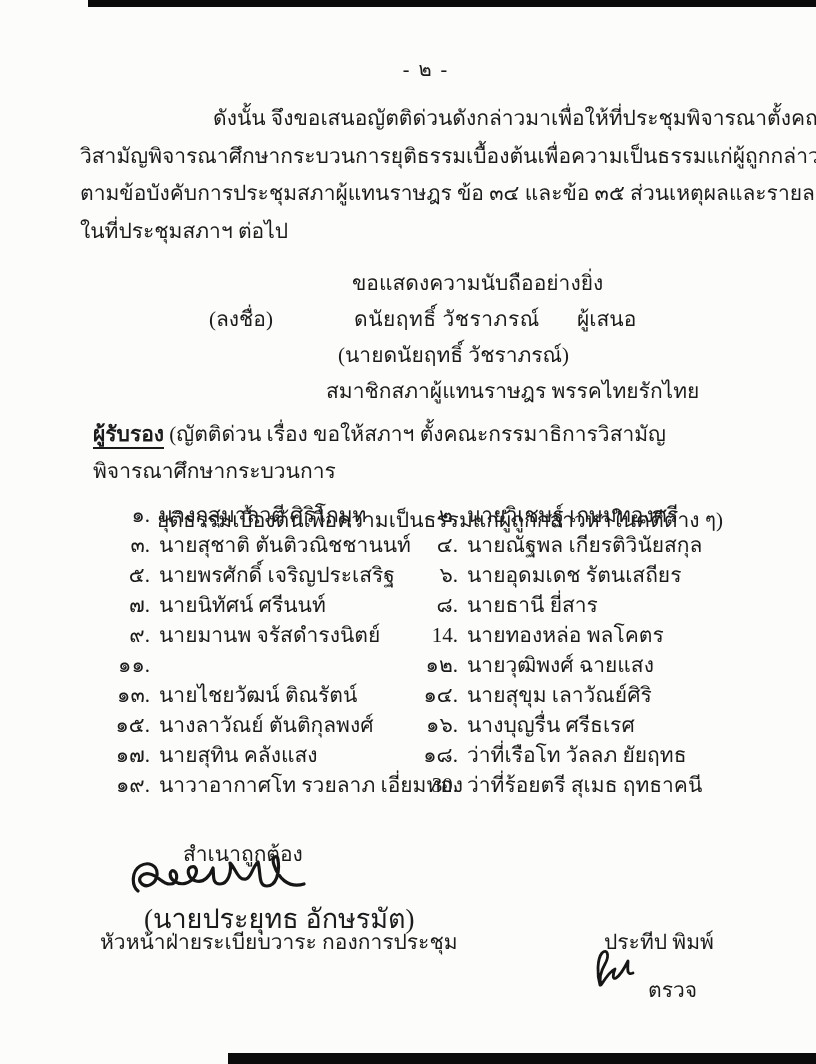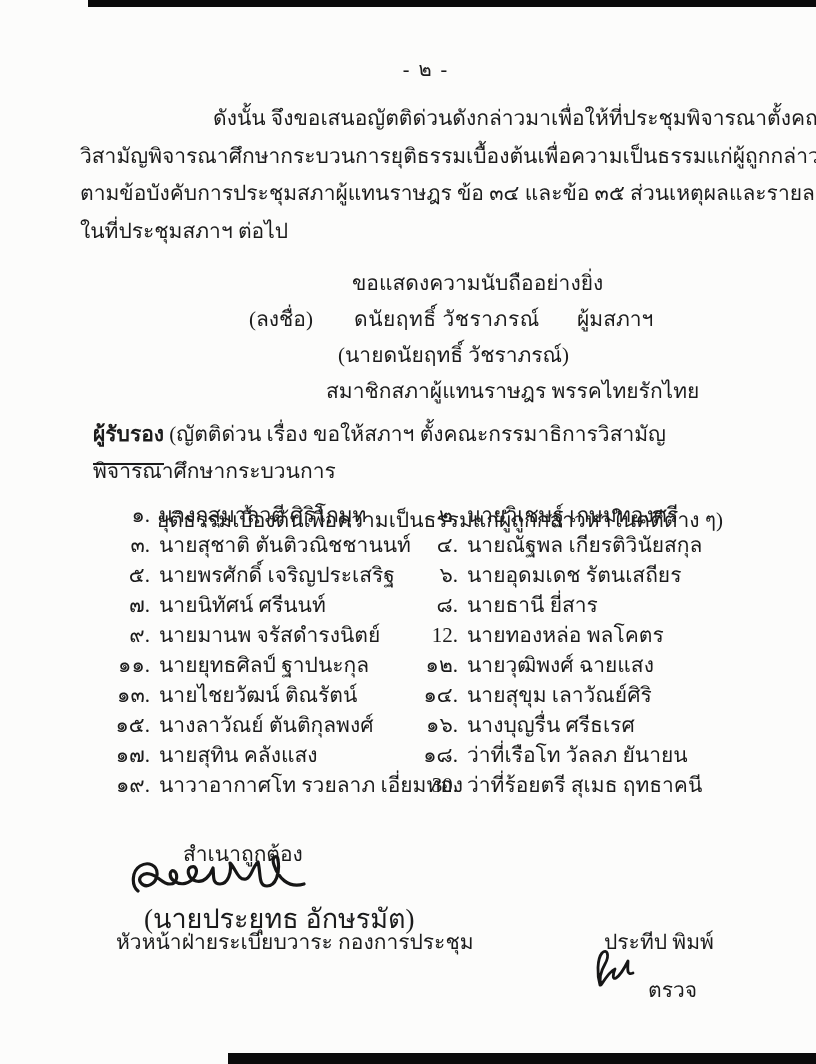--- a/index.html
+++ b/index.html
@@ -24,48 +24,48 @@
 
   #paragraph {
     top:100px; left:80px; width:662px;
     font-size:21px; line-height:37.5px;
   }
   #paragraph .pline { white-space:nowrap; }
   #paragraph .indent { text-indent:133px; }
 
   .closing-line { font-size:21px; white-space:nowrap; }
   #salutation   { top:266px; left:352px; }
-  #sign-label   { top:302px; left:209px;margin-left:40px; }
+  #sign-label   { top:302px; left:209px; }
   #signer-name  { top:302px; left:354px; letter-spacing:.5px;text-align:center; }
   #proposer-role{ top:302px; left:577px; }
   #signer-paren { top:338px; left:338px; }
   #signer-title { top:374px; left:326px;text-align:center; }
 
   #endorsement { top:416px; left:93px; width:650px; font-size:21px; line-height:37px; }
   #endorse-label {
     font-weight:bold;
     border-bottom:2px solid #1b1b1b;
-    padding-bottom:17px;
+    padding-bottom:1px;
   }
   #endorse-line2 { margin-left:64px;margin-top:12px; }
 
   #endorser-list {
     top:500px; left:112px; width:690px;
     display:grid;
     grid-template-columns:308px auto;
     font-size:21px;
     line-height:30px;
   }
   .endorser-item { display:flex; white-space:nowrap; }
   .endorser-no { min-width:38px; text-align:right; margin-right:9px; }
 
   #copy-label  { top:837px; left:183px; font-size:21px; }
   #cert-sig    { top:851px; left:128px; }
   #cert-name   { top:897px; left:144px; font-size:27px; }
-  #cert-title  { top:925px; left:116px; font-size:21px; }
+  #cert-title  { top:925px; left:100px; font-size:21px; }
 
   #typist-note { top:925px; left:604px; font-size:21px; }
   #check-sig   { top:947px; left:588px; }
   #check-label { top:958px; left:648px; font-size:21px;margin-top:15px; }
 
   svg.sig path { fill:none; stroke:#161616; stroke-linecap:round; stroke-linejoin:round; }
 </style>
 </head>
 <body>
 
@@ -77,21 +77,21 @@
 <div id="paragraph" class="abs">
   <div class="pline indent">ดังนั้น  จึงขอเสนอญัตติด่วนดังกล่าวมาเพื่อให้ที่ประชุมพิจารณาตั้งคณะกรรมาธิการ</div>
   <div class="pline">วิสามัญพิจารณาศึกษากระบวนการยุติธรรมเบื้องต้นเพื่อความเป็นธรรมแก่ผู้ถูกกล่าวหาในคดีต่าง ๆ</div>
   <div class="pline">ตามข้อบังคับการประชุมสภาผู้แทนราษฎร ข้อ ๓๔ และข้อ ๓๕ ส่วนเหตุผลและรายละเอียดจะได้ชี้แจง</div>
   <div class="pline">ในที่ประชุมสภาฯ ต่อไป</div>
 </div>
 
 <div id="salutation" class="abs closing-line">ขอแสดงความนับถืออย่างยิ่ง</div>
 <div id="sign-label" class="abs closing-line">(ลงชื่อ)</div>
 <div id="signer-name" class="abs closing-line">ดนัยฤทธิ์  วัชราภรณ์</div>
-<div id="proposer-role" class="abs closing-line">ผู้มสภาฯ</div>
+<div id="proposer-role" class="abs closing-line">ผู้เสนอ</div>
 <div id="signer-paren" class="abs closing-line">(นายดนัยฤทธิ์  วัชราภรณ์)</div>
 <div id="signer-title" class="abs closing-line">สมาชิกสภาผู้แทนราษฎร พรรคไทยรักไทย</div>
 
 <div id="endorsement" class="abs">
   <div><span id="endorse-label">ผู้รับรอง</span><span> (ญัตติด่วน เรื่อง  ขอให้สภาฯ  ตั้งคณะกรรมาธิการวิสามัญพิจารณาศึกษากระบวนการ</span></div>
   <div id="endorse-line2">ยุติธรรมเบื้องต้นเพื่อความเป็นธรรมแก่ผู้ถูกกล่าวหาในคดีต่าง ๆ)</div>
 </div>
 
 <div id="endorser-list" class="abs">
   <div class="endorser-item">
@@ -133,27 +133,26 @@
     <span class="endorser-no">๘.</span>
     <span class="endorser-name">นายธานี  ยี่สาร</span>
   </div>
 
   <div class="endorser-item">
     <span class="endorser-no">๙.</span>
     <span class="endorser-name">นายมานพ  จรัสดำรงนิตย์</span>
   </div>
 
   <div class="endorser-item">
-    <span class="endorser-no">12.</span>
+    <span class="endorser-no">14.</span>
     <span class="endorser-name">นายทองหล่อ  พลโคตร</span>
   </div>
 
   <div class="endorser-item">
     <span class="endorser-no">๑๑.</span>
-    <span class="endorser-name">นายยุทธศิลป์  ฐาปนะกุล</span>
   </div>
 
   <div class="endorser-item">
     <span class="endorser-no">๑๒.</span>
     <span class="endorser-name">นายวุฒิพงศ์  ฉายแสง</span>
   </div>
 
   <div class="endorser-item">
     <span class="endorser-no">๑๓.</span>
     <span class="endorser-name">นายไชยวัฒน์  ติณรัตน์</span>
@@ -174,21 +173,21 @@
     <span class="endorser-name">นางบุญรื่น  ศรีธเรศ</span>
   </div>
 
   <div class="endorser-item">
     <span class="endorser-no">๑๗.</span>
     <span class="endorser-name">นายสุทิน  คลังแสง</span>
   </div>
 
   <div class="endorser-item">
     <span class="endorser-no">๑๘.</span>
-    <span class="endorser-name">ว่าที่เรือโท วัลลภ  ยันายน</span>
+    <span class="endorser-name">ว่าที่เรือโท วัลลภ  ยัยฤทธ</span>
   </div>
 
   <div class="endorser-item">
     <span class="endorser-no">๑๙.</span>
     <span class="endorser-name">นาวาอากาศโท รวยลาภ  เอี่ยมทอง</span>
   </div>
 
   <div class="endorser-item">
     <span class="endorser-no">30.</span>
     <span class="endorser-name">ว่าที่ร้อยตรี สุเมธ  ฤทธาคนี</span>

